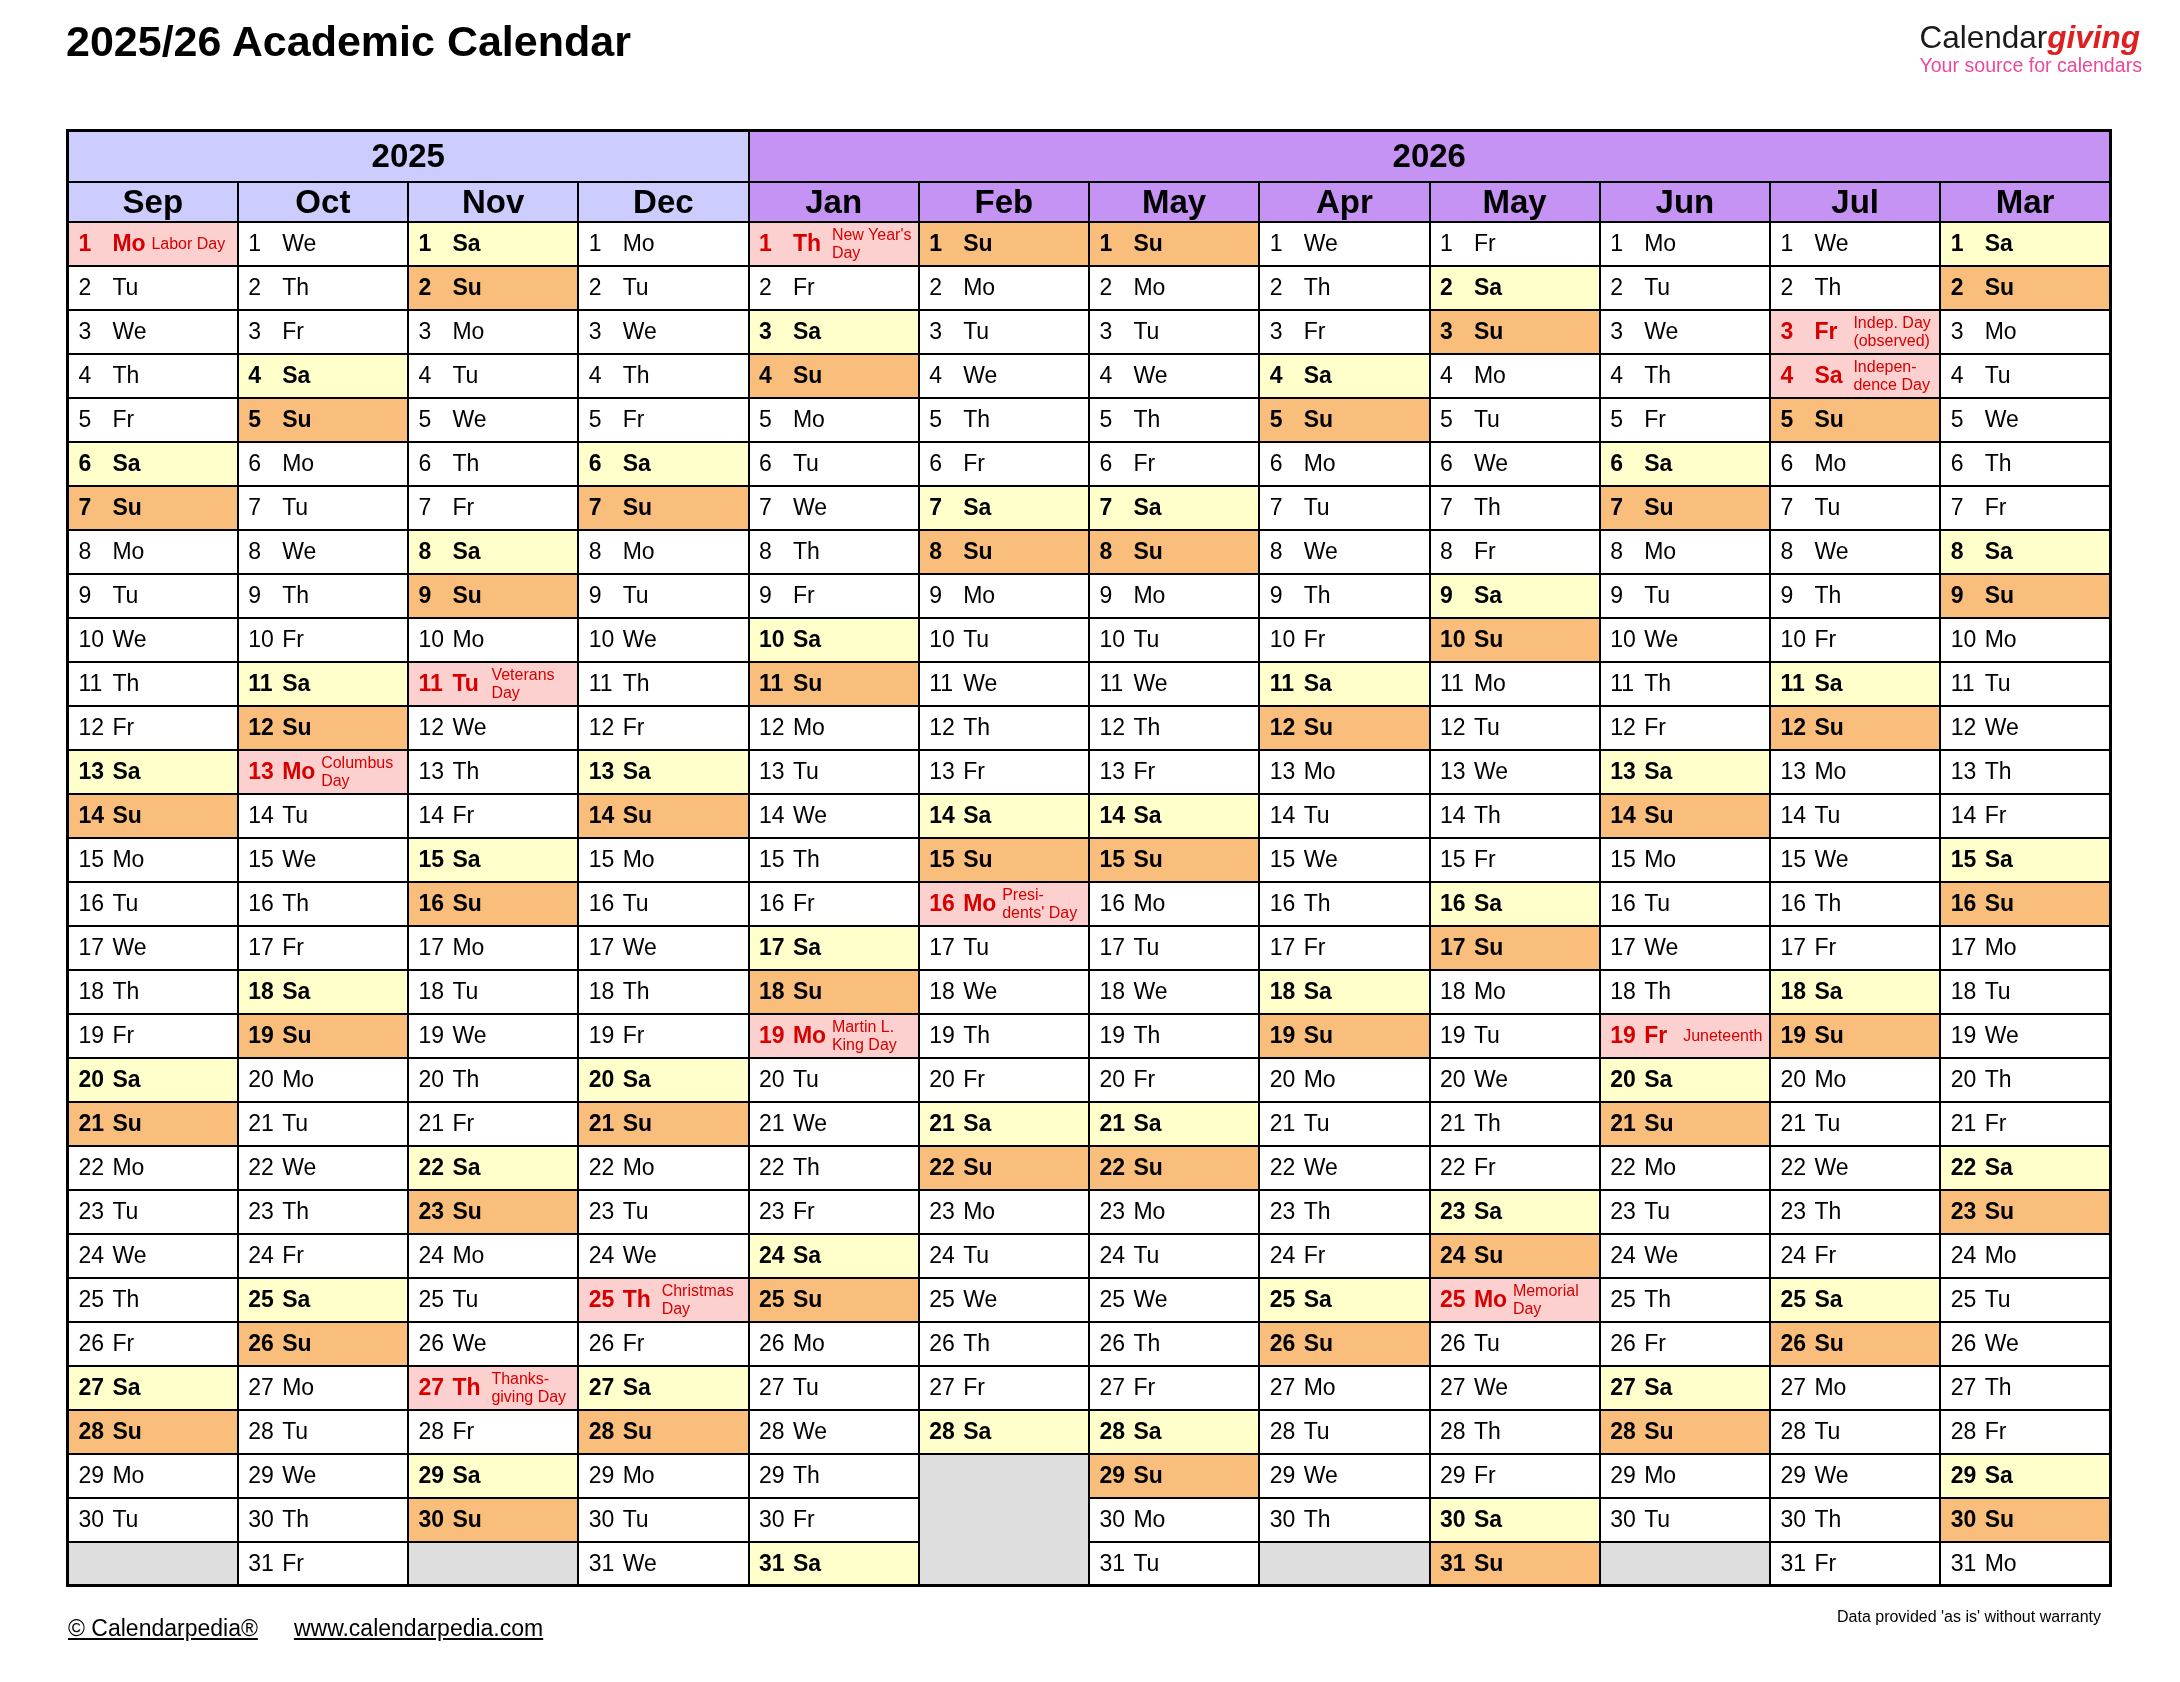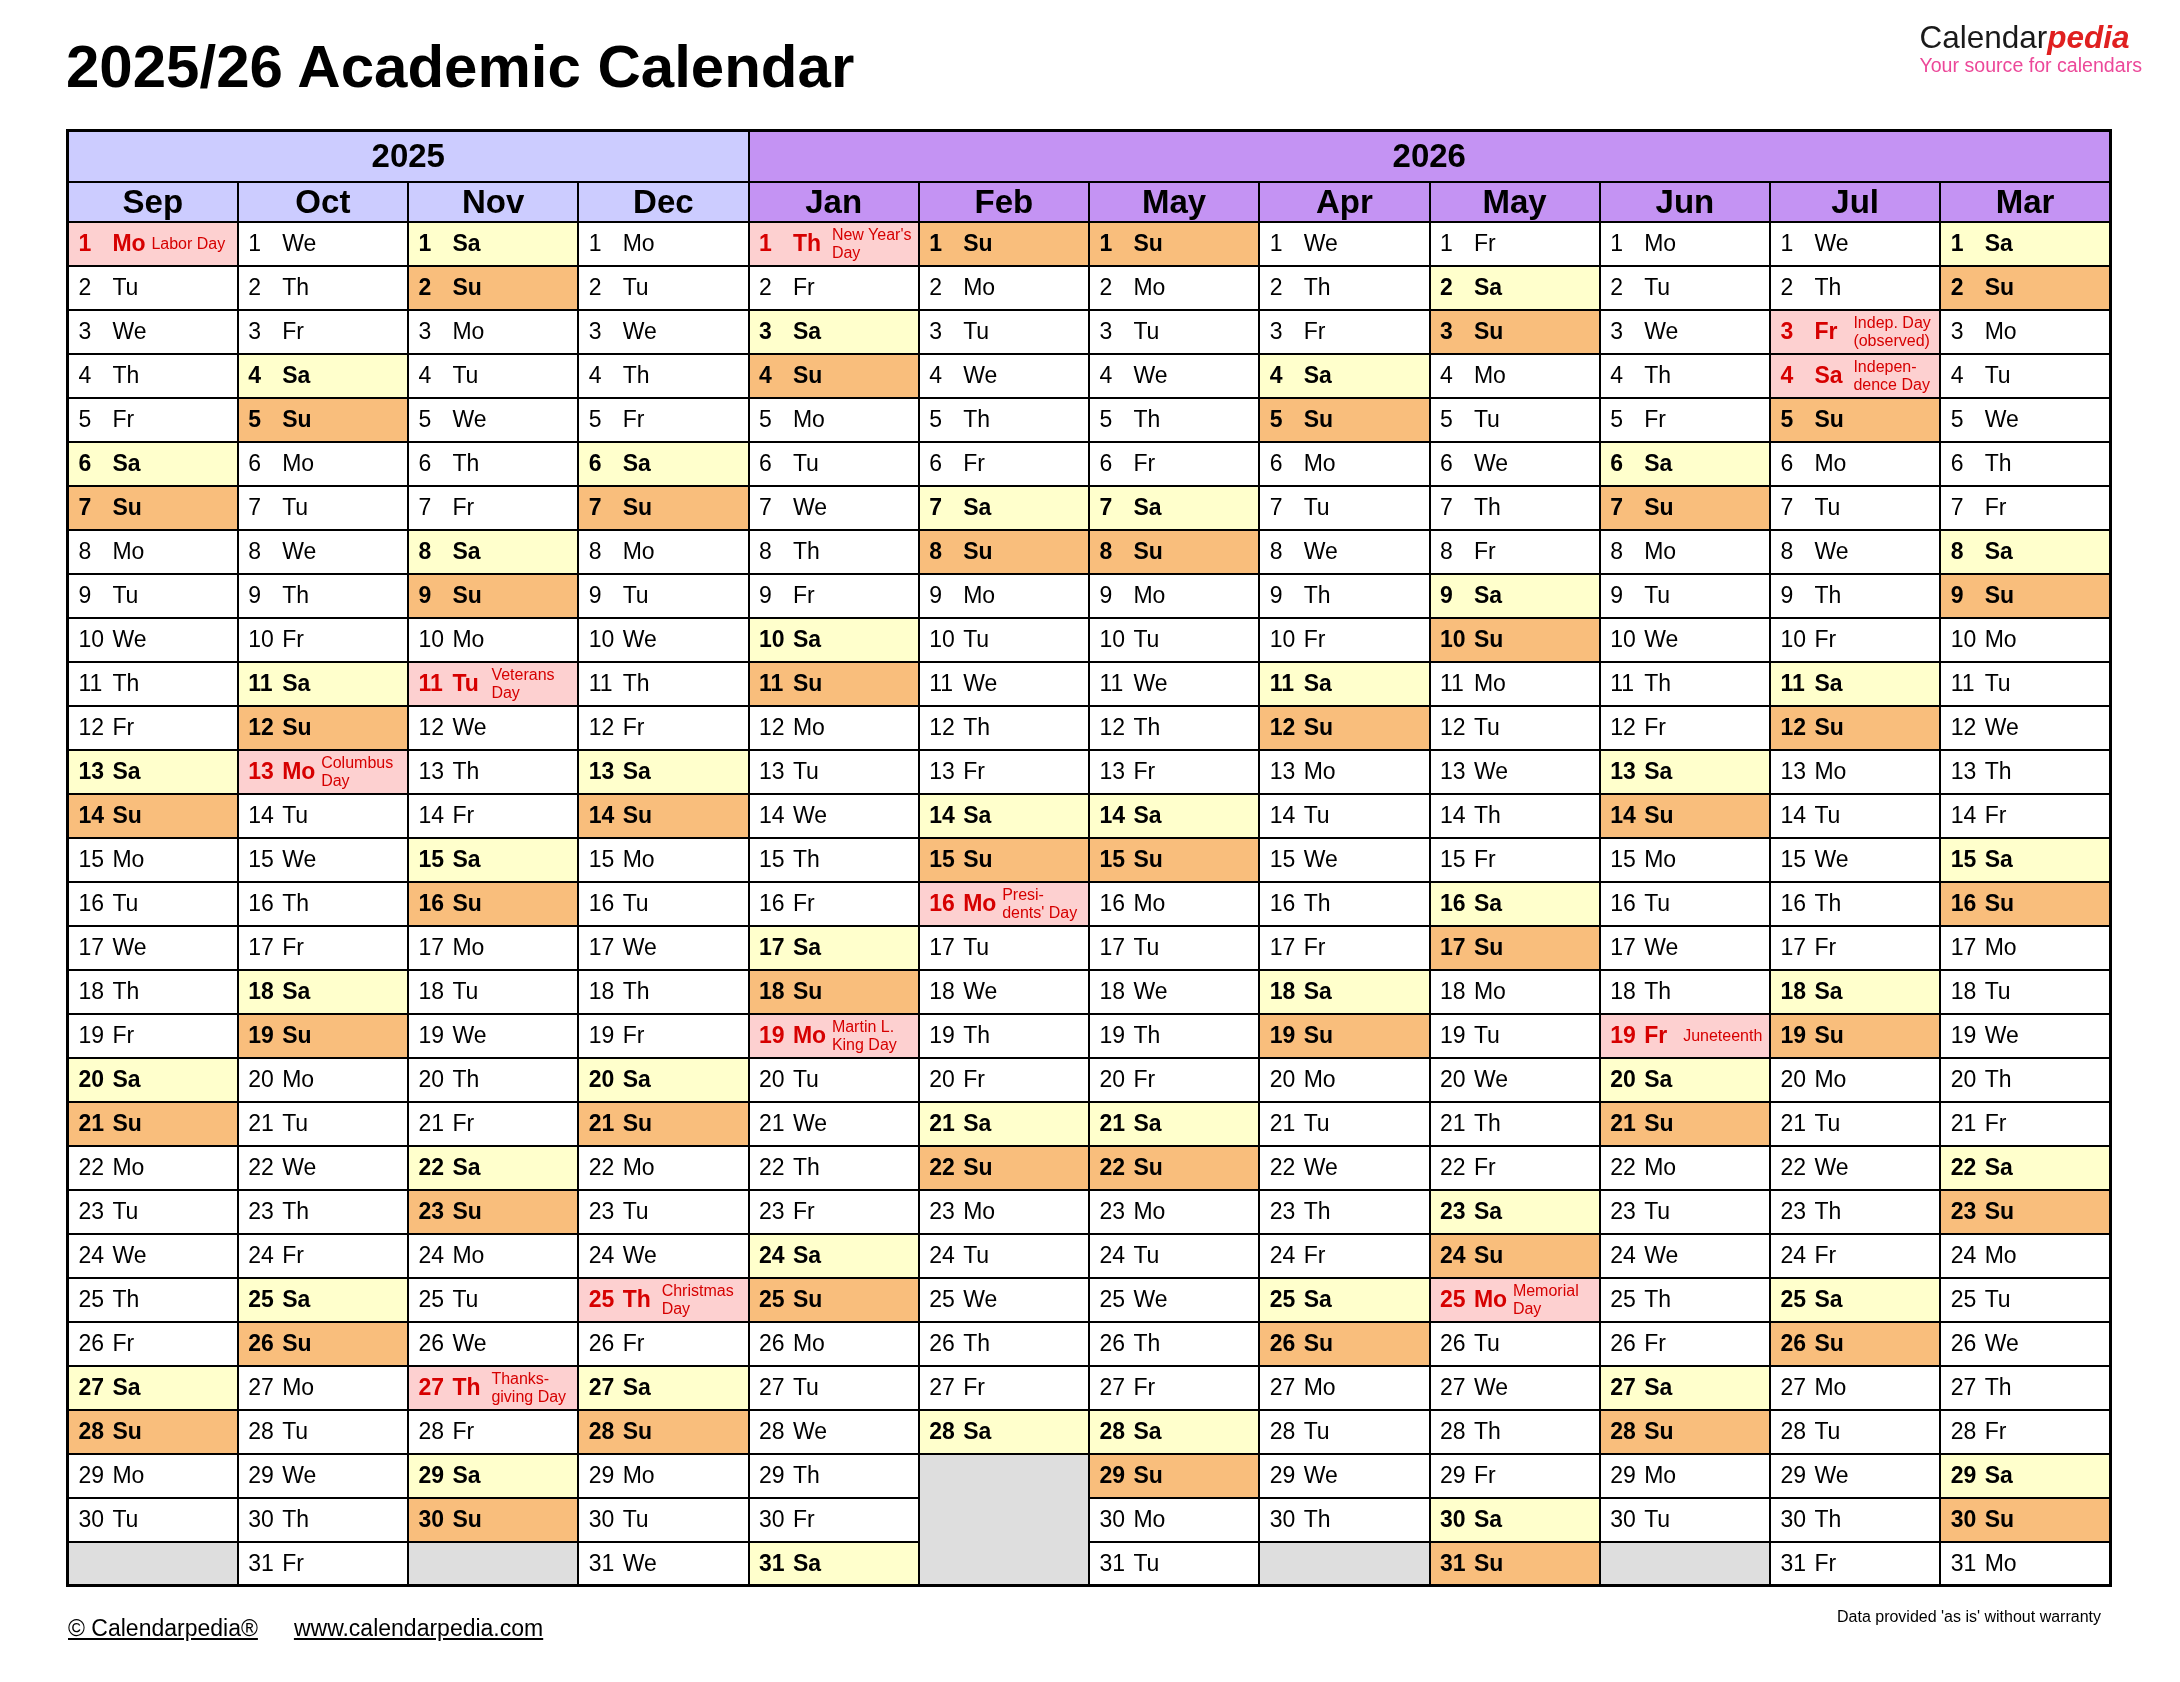--- a/index.html
+++ b/index.html
@@ -8,21 +8,21 @@
     --c-year-2025-header:#ccccff;
     --c-year-2026-header:#c493f3;
     --c-saturday:#ffffcc;
     --c-sunday:#f9be7c;
     --c-holiday-bg:#fdd0d0;
     --c-holiday-text:#d60000;
     --c-empty-cell:#dedede;
     --c-grid-border:#000000;
     --c-logo-red:#e02020;
   }
-  .title{position:absolute;left:66px;top:32px;font-size:60px;font-weight:bold;white-space:nowrap;}
+  .title{position:absolute;left:66px;top:17px;font-size:43px;font-weight:bold;white-space:nowrap;}
   .logo{position:absolute;right:39px;top:20.4px;text-align:left;}
   .logo .brand{font-size:31.5px;line-height:34px;color:#1a1a1a;}
   .logo .brand .red{color:var(--c-logo-red);font-weight:bold;font-style:italic;}
   .logo .tagline{font-size:19.6px;line-height:22px;color:#ec4899;}
   table.cal{position:absolute;left:66px;top:129px;width:2046px;border-collapse:collapse;
     table-layout:fixed;border:3.4px solid var(--c-grid-border);}
   table.cal td{border:2.6px solid var(--c-grid-border);padding:0;overflow:hidden;}
   tr.yrow{height:51px;}
   tr.mrow{height:40px;}
   tr.day{height:44px;}
@@ -43,21 +43,21 @@
   .footer-left{position:absolute;left:68px;top:1615px;font-size:23px;text-decoration:underline;}
   .footer-left .gap{display:inline-block;width:36px;}
   .footer-right{position:absolute;right:80px;top:1608px;font-size:16px;}
 </style>
 </head>
 <body>
 
 <div class="title">2025/26 Academic Calendar</div>
 
 <div class="logo">
-  <div class="brand"><span>Calendar</span><span class="red">pedia</span></div>
+  <div class="brand"><span>Calendar</span><span class="red">giving</span></div>
   <div class="tagline">Your source for calendars</div>
 </div>
 
 <table class="cal">
   <tbody id="cal-body">
       <tr class="yrow">
         <td class="yr y25" colspan="4">2025</td>
         <td class="yr y26" colspan="8">2026</td>
       </tr>
       <tr class="mrow">

